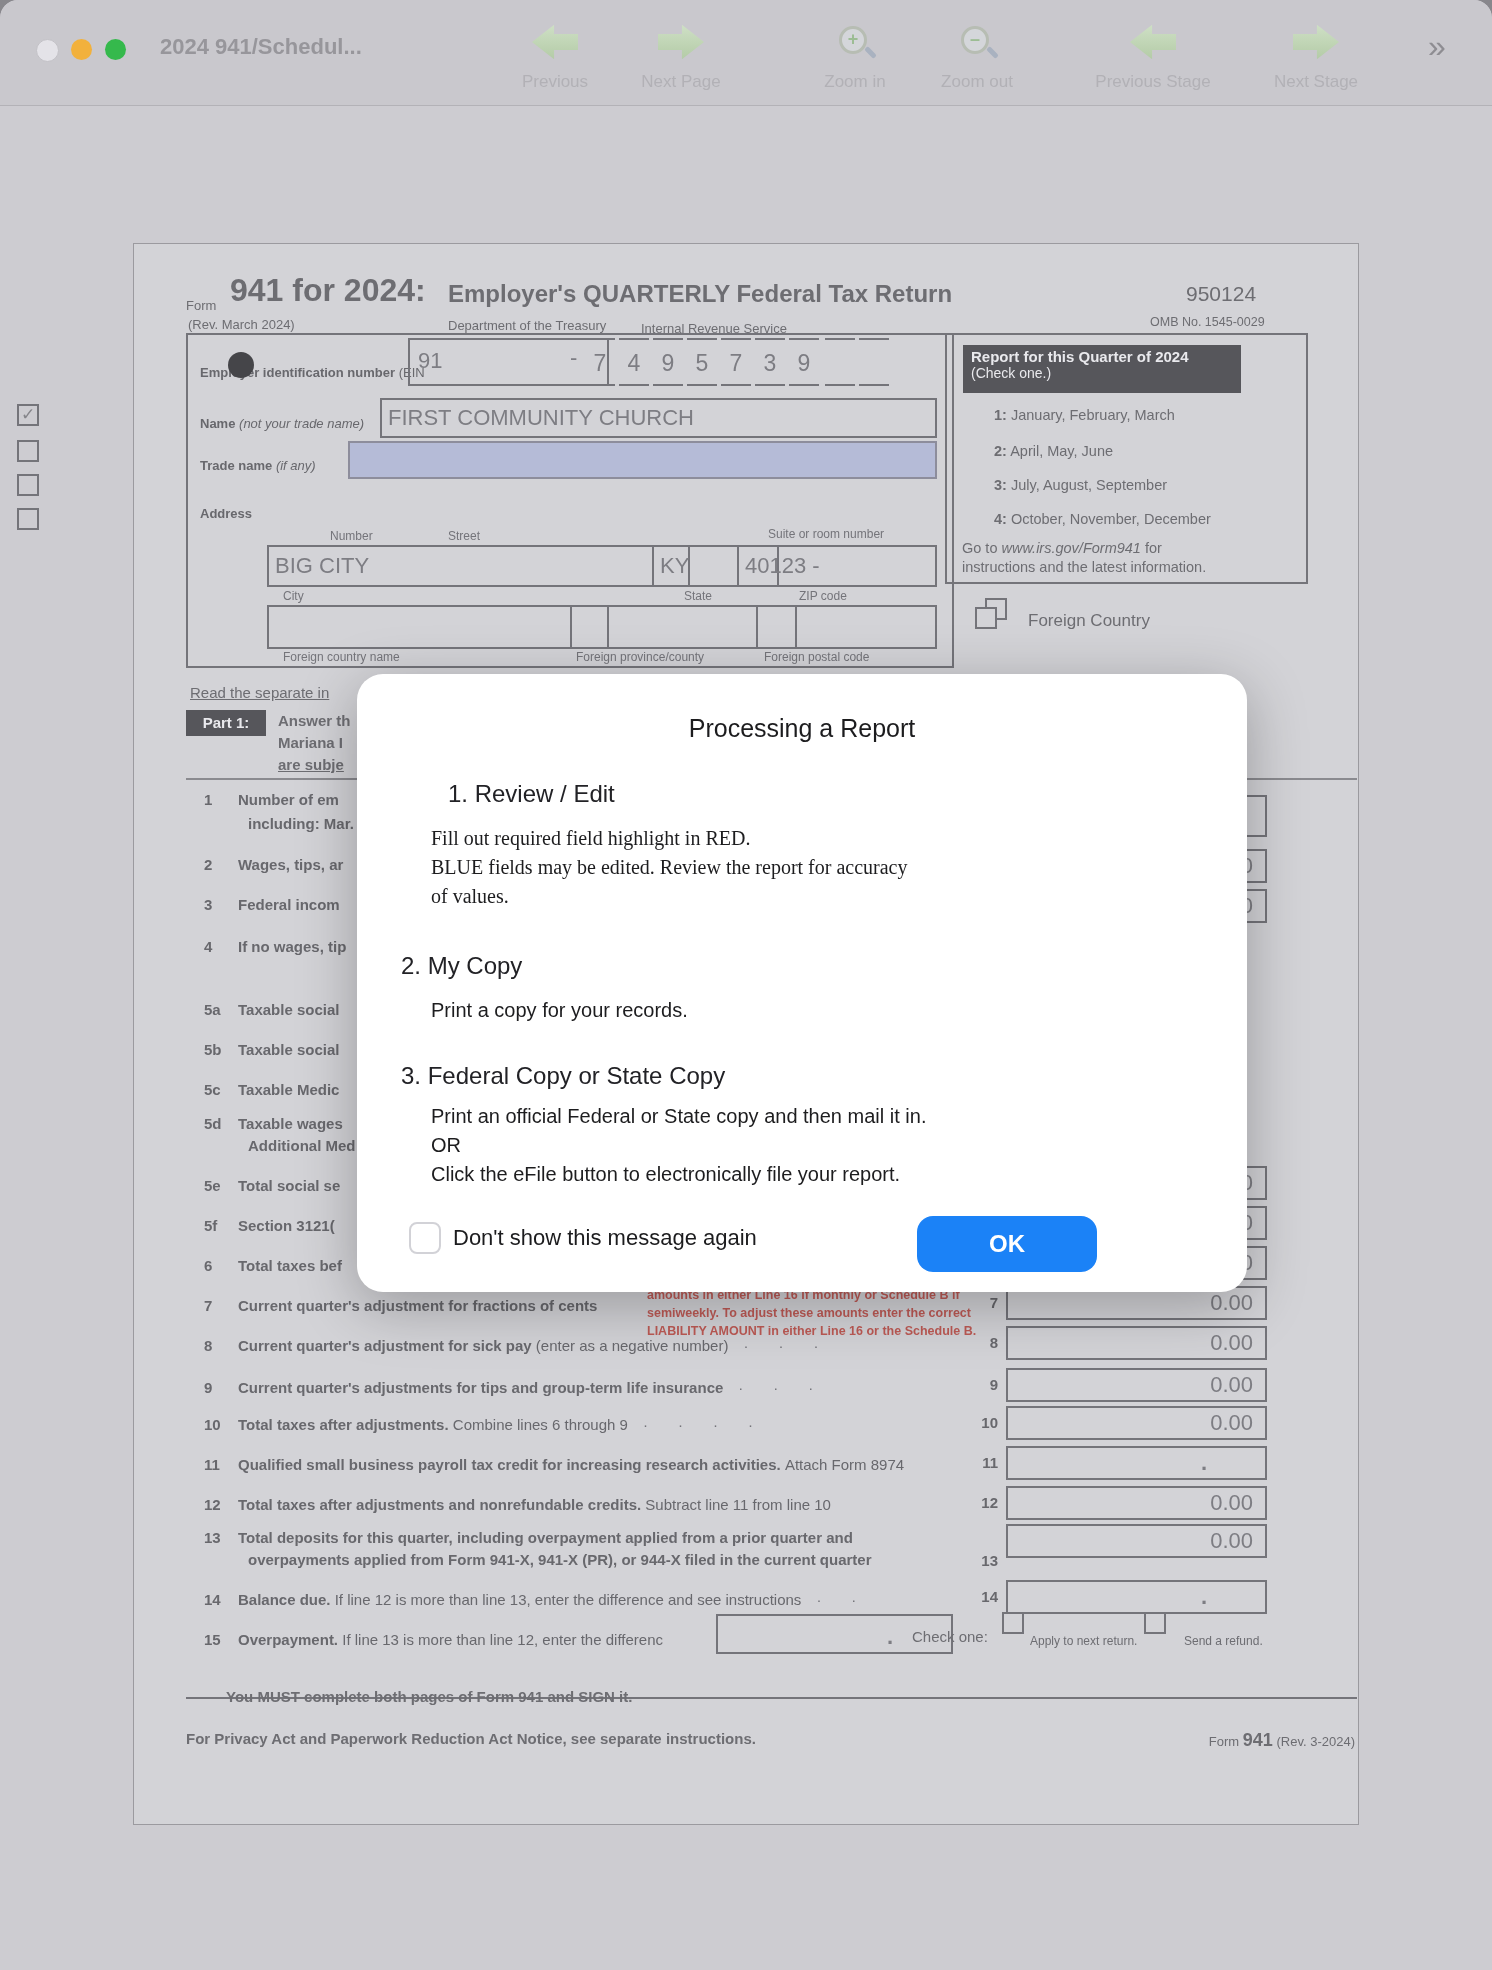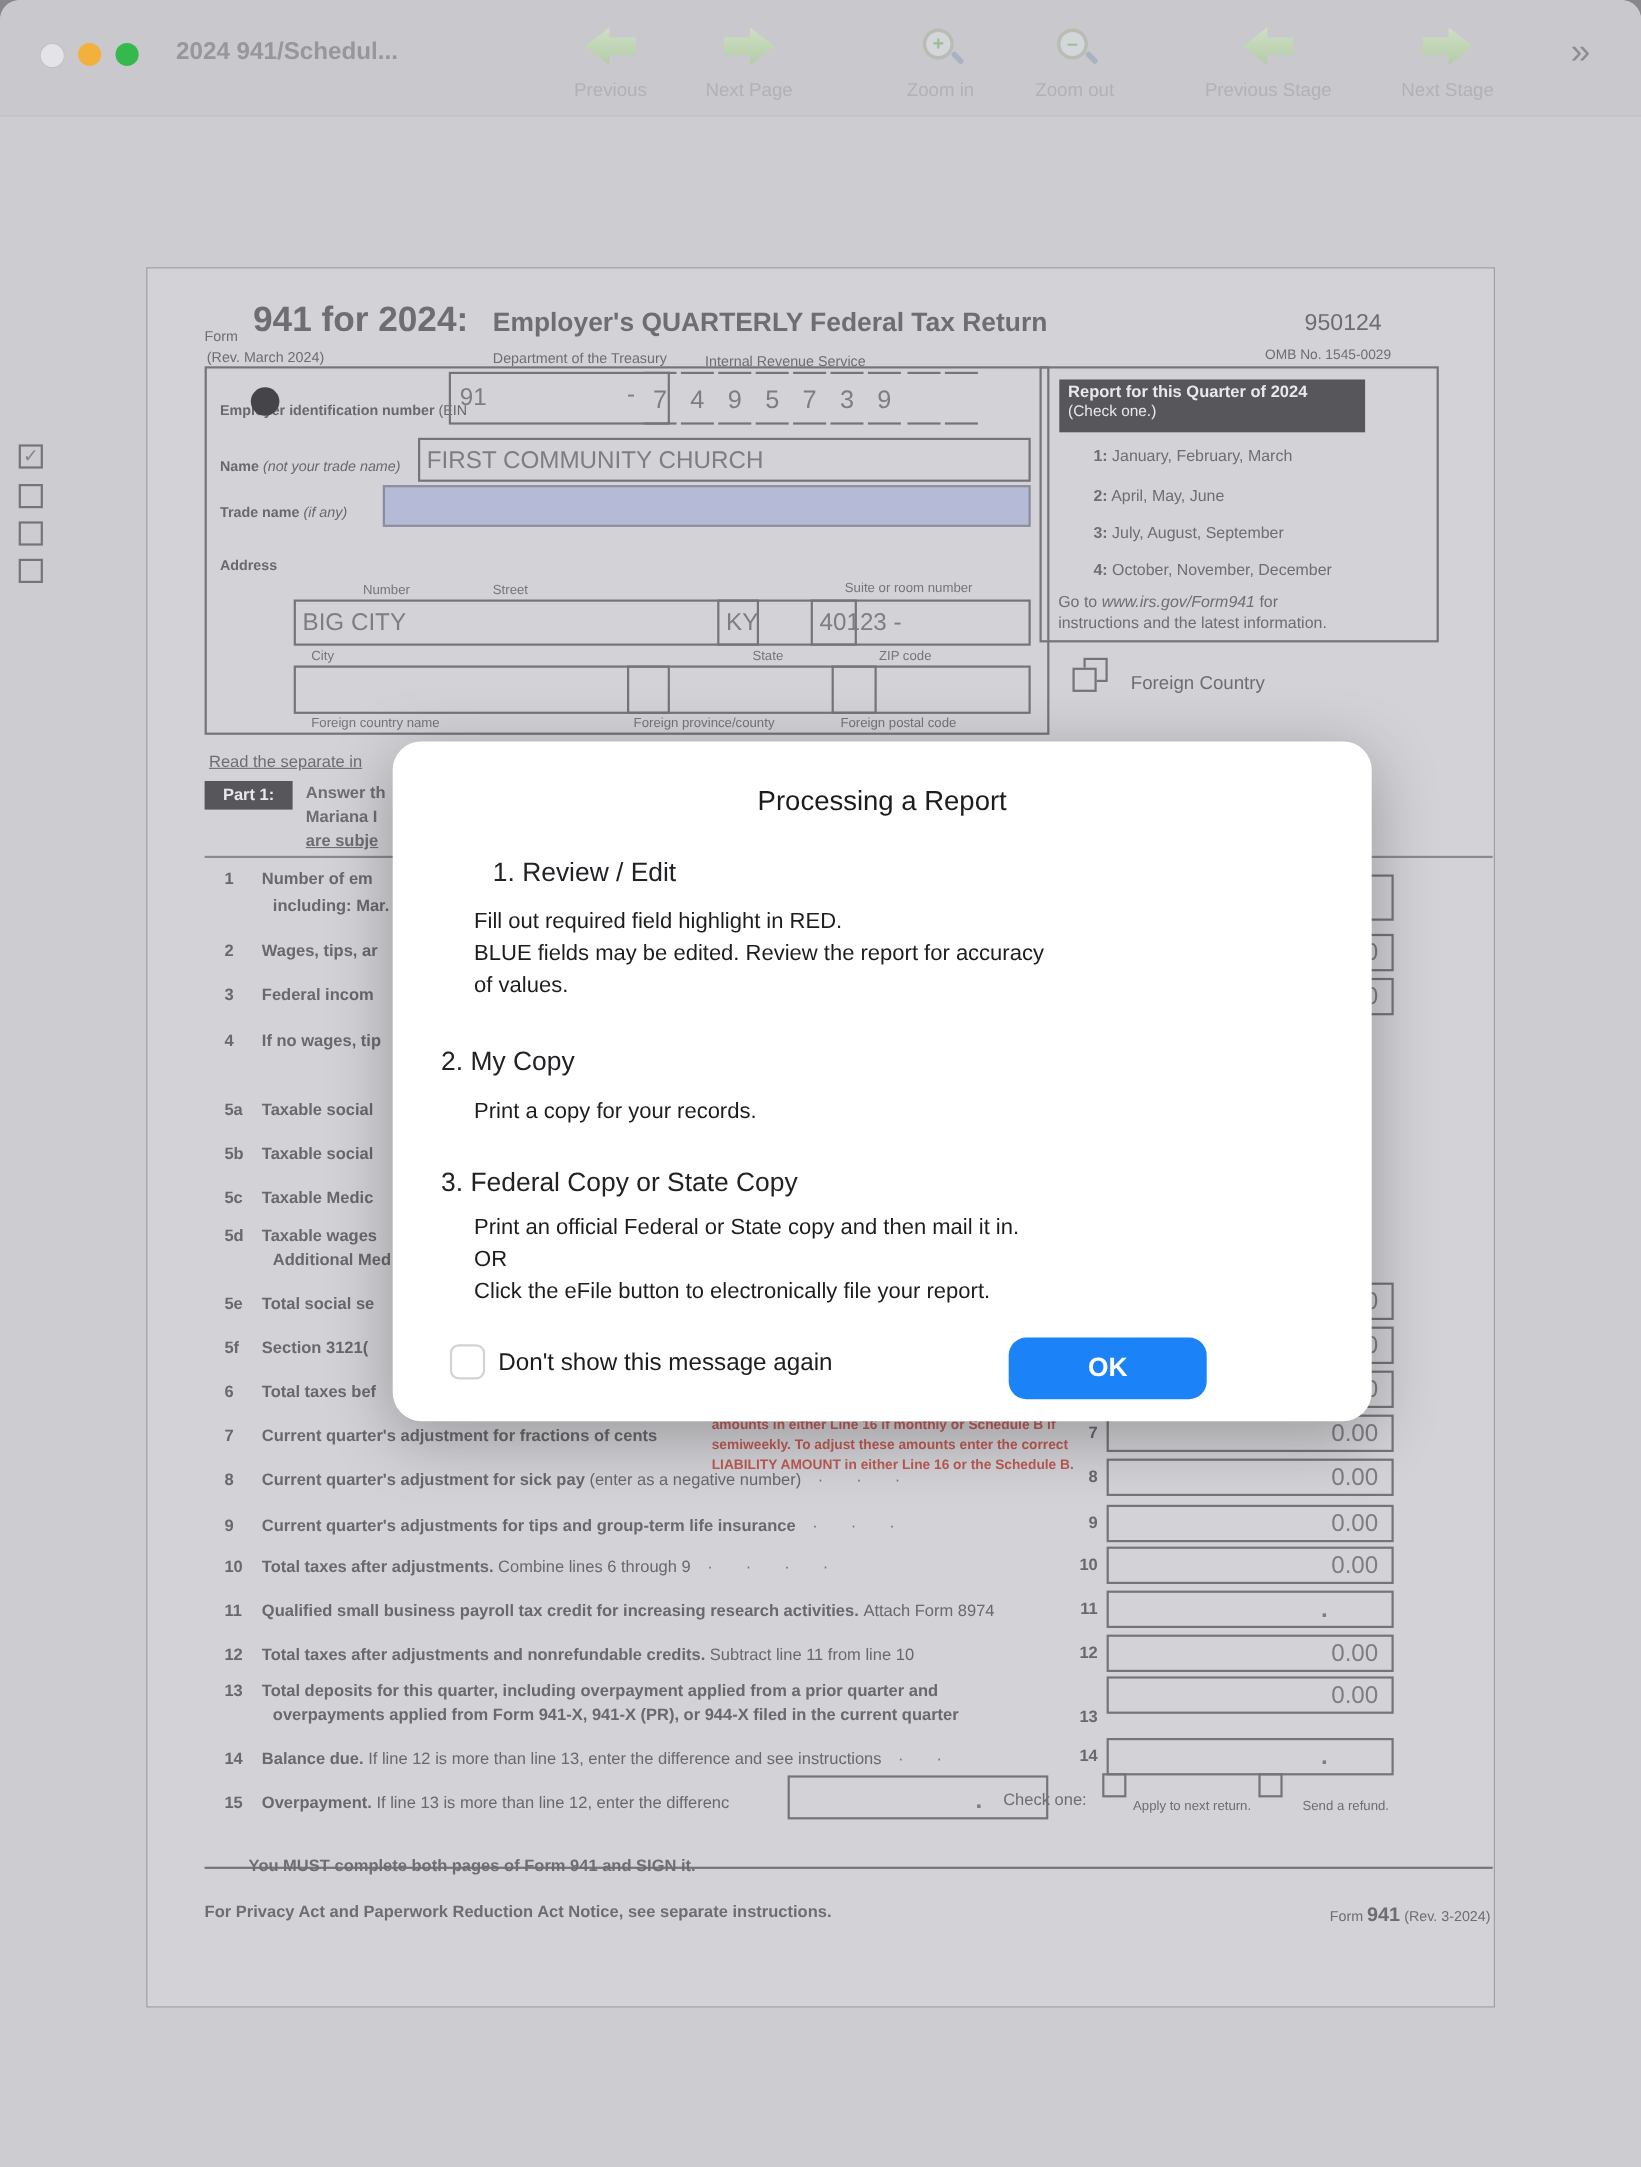--- a/index.html
+++ b/index.html
@@ -320,21 +320,21 @@
   <div class="abs" style="left:186px;top:1697px;width:1171px;height:2px;background:#74747a;"></div>
   <div class="abs b ink" style="left:226px;top:1688px;font-size:15px;">You MUST complete both pages of Form 941 and SIGN it.</div>
   <div class="abs b ink" style="left:186px;top:1730px;font-size:15px;">For Privacy Act and Paperwork Reduction Act Notice, see separate instructions.</div>
   <div class="abs ink" style="right:137px;top:1730px;font-size:13px;">
     <span>Form</span> <span class="b" style="font-size:18px;">941</span> <span>(Rev. 3-2024)</span>
   </div>
 
   <div class="modal">
     <div class="mtitle">Processing a Report</div>
     <div class="mh" style="top:106px;margin-left:47px;">1. Review / Edit</div>
-    <div class="mp" style="top:150px;">
+    <div class="mp" style="top:150px;font-family:Liberation Serif, serif;">
       <div>Fill out required field highlight in RED.</div>
       <div>BLUE fields may be edited. Review the report for accuracy</div>
       <div>of values.</div>
     </div>
     <div class="mh" style="top:278px;">2. My Copy</div>
     <div class="mp" style="top:322px;">
       <div>Print a copy for your records.</div>
     </div>
     <div class="mh" style="top:388px;">3. Federal Copy or State Copy</div>
     <div class="mp" style="top:428px;">

